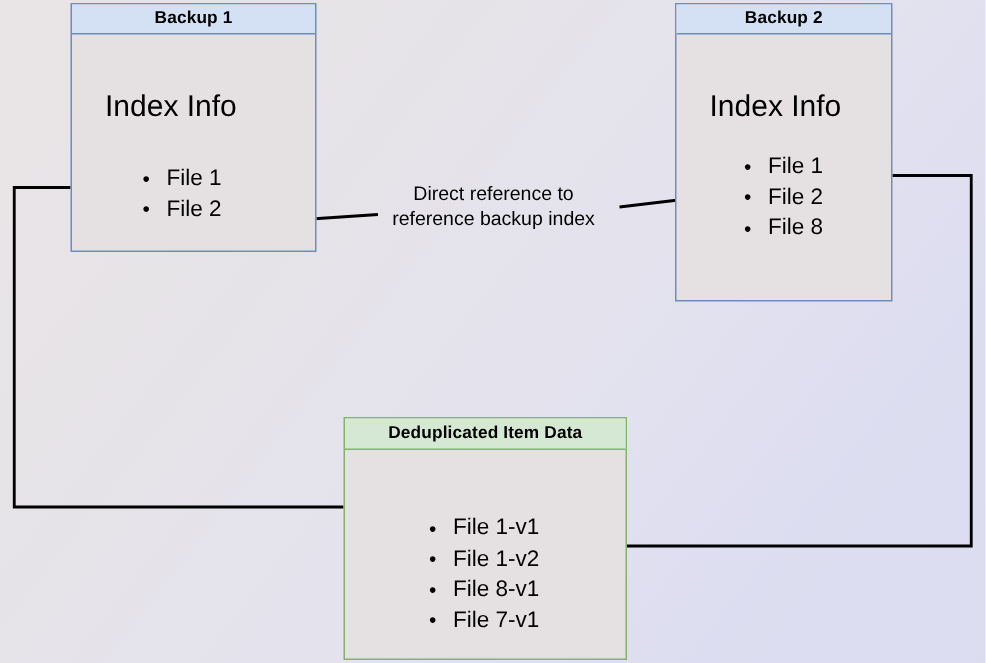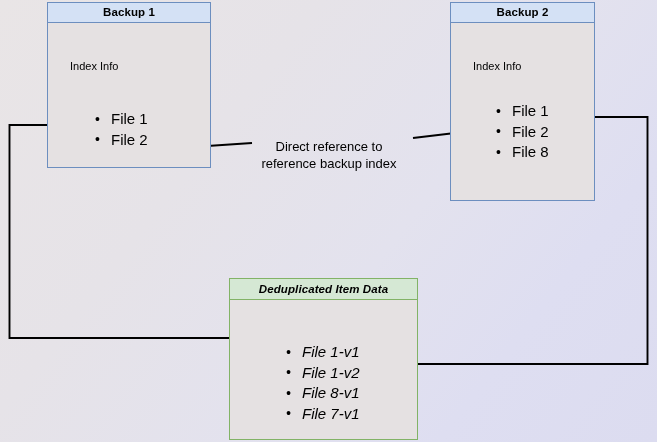--- a/index.html
+++ b/index.html
@@ -55,21 +55,21 @@
   }
   .node-body {
     position: relative;
     height: calc(100% - 20px);
   }
 
   .index-label {
     position: absolute;
     left: 22px;
     top: 37px;
-    font-size: 11px;
+    font-size: 20px;
     color: #000;
     white-space: nowrap;
     text-align: center;
   }
 
   .bullet-list {
     position: absolute;
     margin: 0;
     padding: 0;
     list-style: none;
@@ -87,39 +87,38 @@
     position: absolute;
     left: 0;
     top: -0.5px;
     font-size: 14px;
     line-height: 20.5px;
   }
 
   
   #backup1 { left: 47px;  top: 2px;   width: 164px; height: 166px; }
   #backup2 { left: 450px; top: 2px;   width: 145px; height: 199px; }
-  #dedup   { left: 229px; top: 278px; width: 189px; height: 162px; font-style: italic; }
+  #dedup   { left: 229px; top: 278px; width: 189px; height: 162px; }
 
   #backup1 .bullet-list { left: 47px; top: 86px; }
   #backup2 .bullet-list { left: 45px; top: 78px; }
   #dedup   .bullet-list { left: 56px; top: 42px; }
 
   #dedup .node-header { height: 21px; line-height: 20px; }
 
   
   .annotation {
     position: absolute;
     left: 249px;
     top: 120px;
     width: 160px;
     text-align: center;
     font-size: 13px;
     line-height: 17px;
     color: #000;
-    margin-top: 18px;
   }
 </style>
 </head>
 <body>
 
 <div id="canvas">
 
   <svg class="svg-layer" viewBox="0 0 657 442" width="657" height="442">
     <defs>
       <marker id="arrow" viewBox="0 0 10 10" refX="9.2" refY="5" markerWidth="7.5" markerHeight="7.5" orient="auto-start-reverse">

